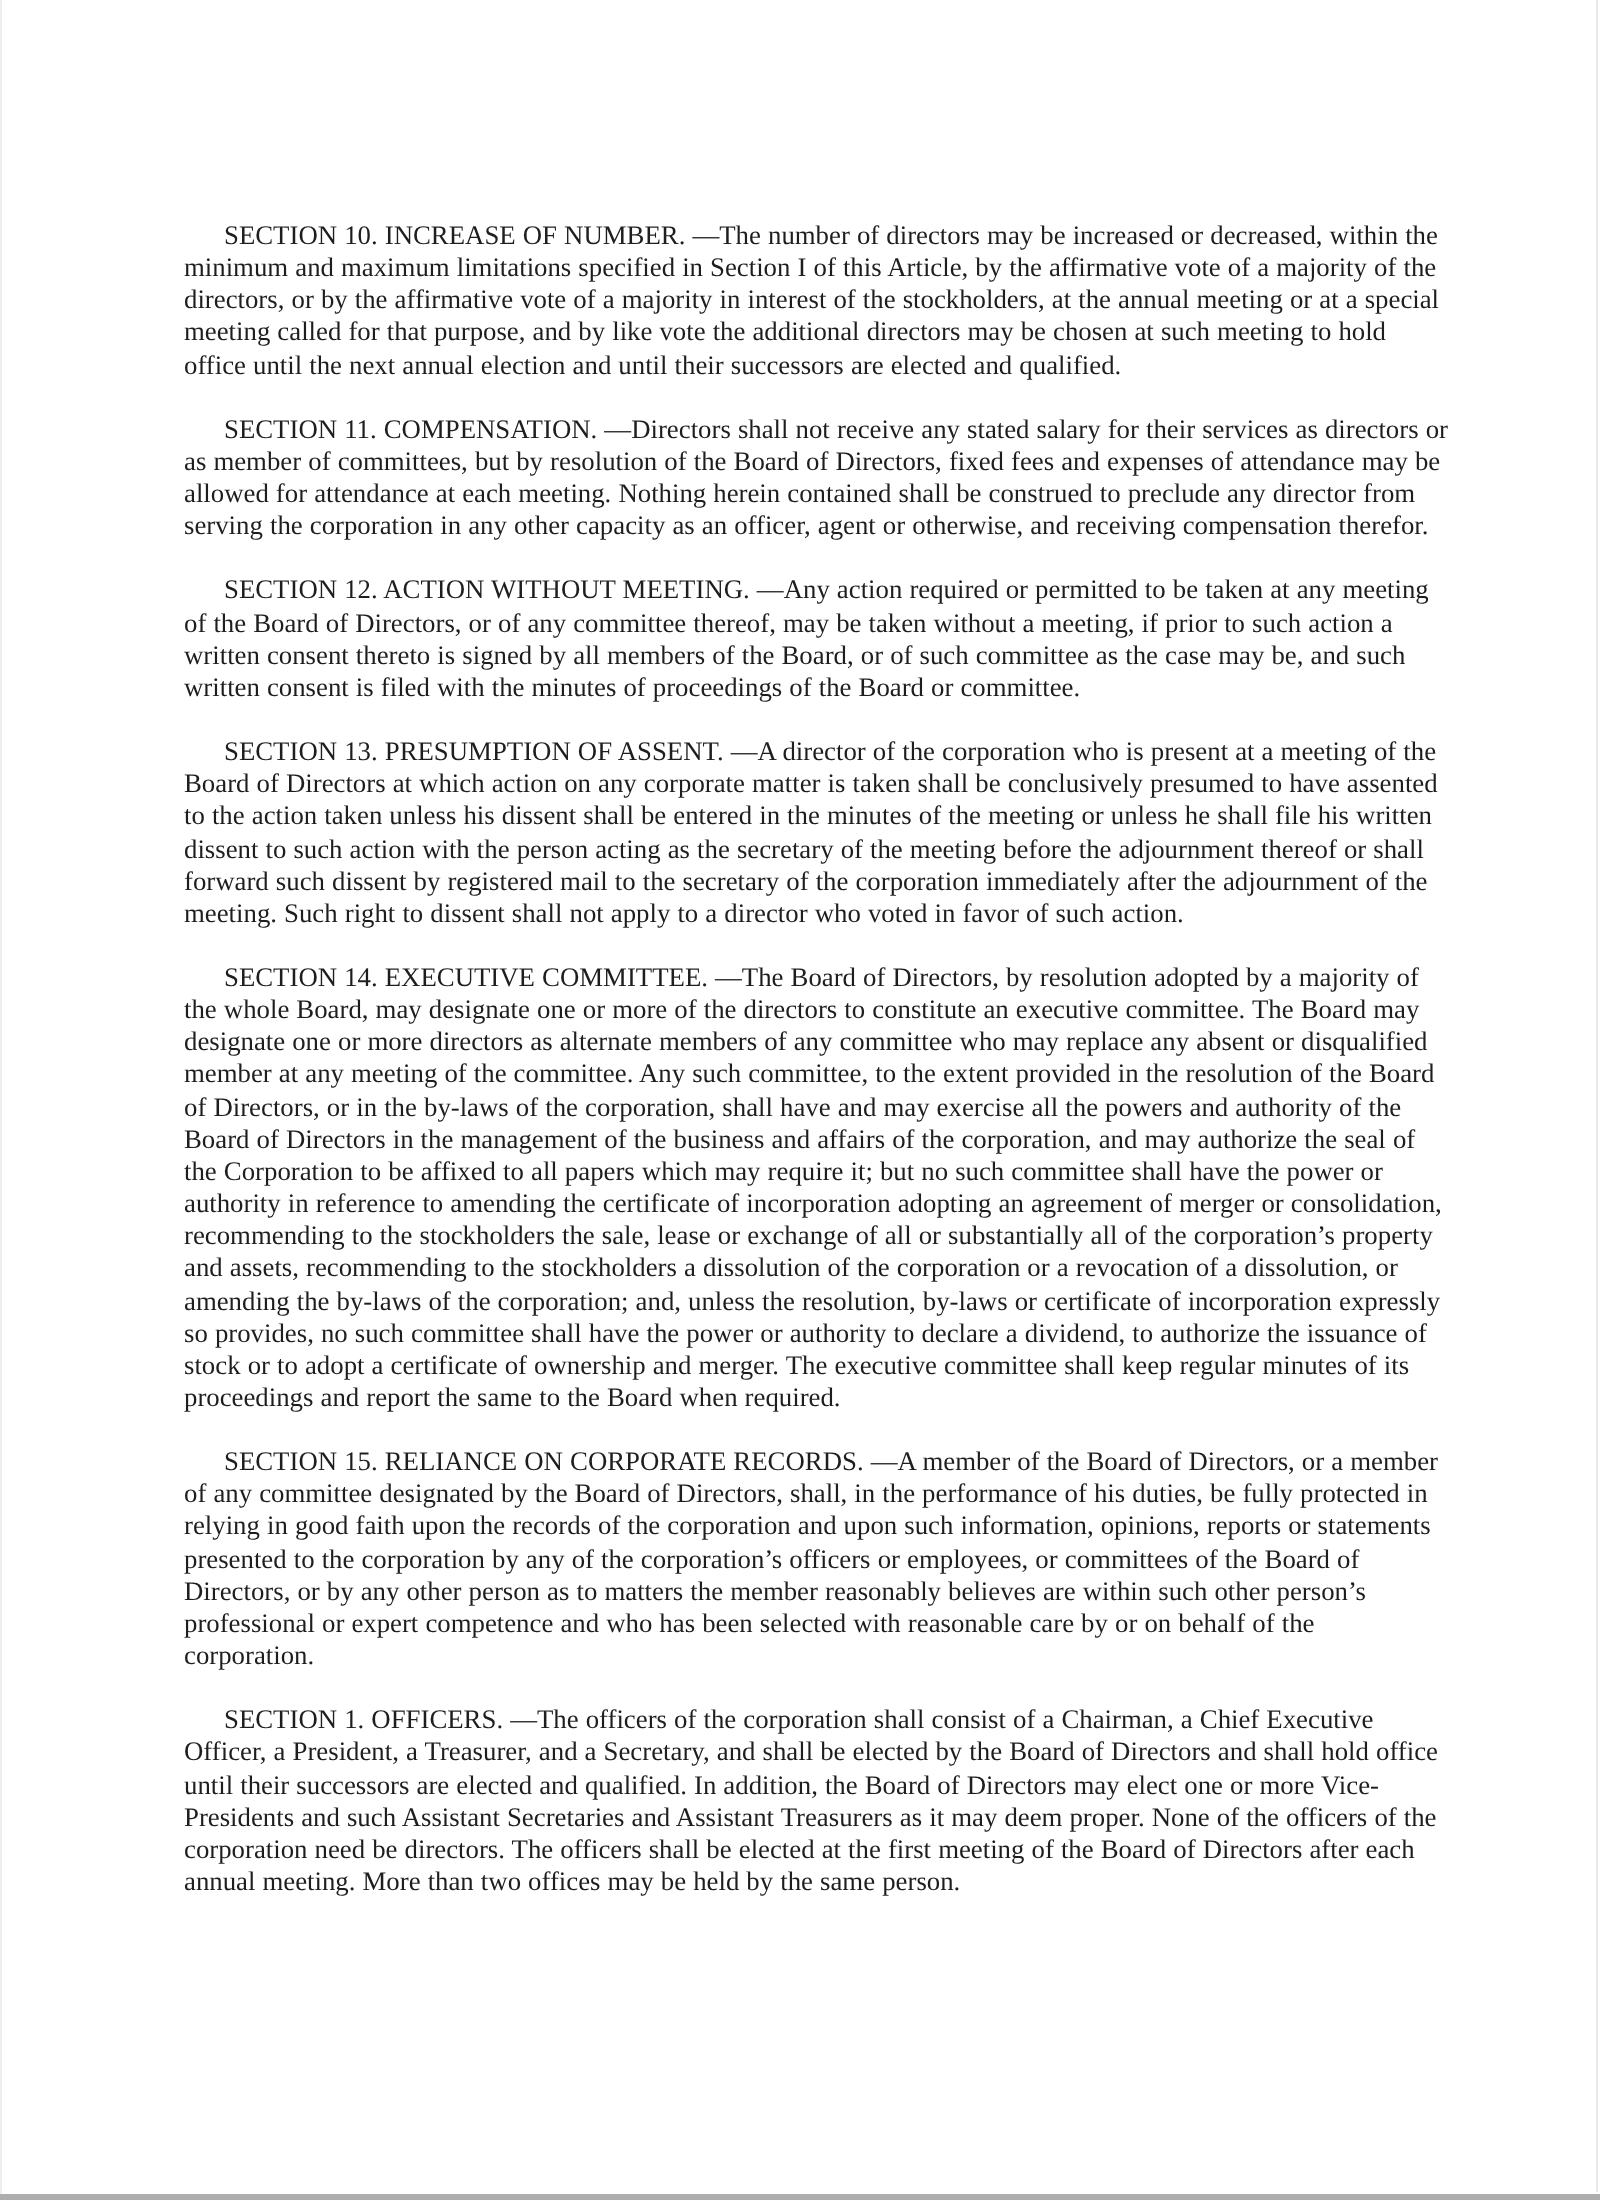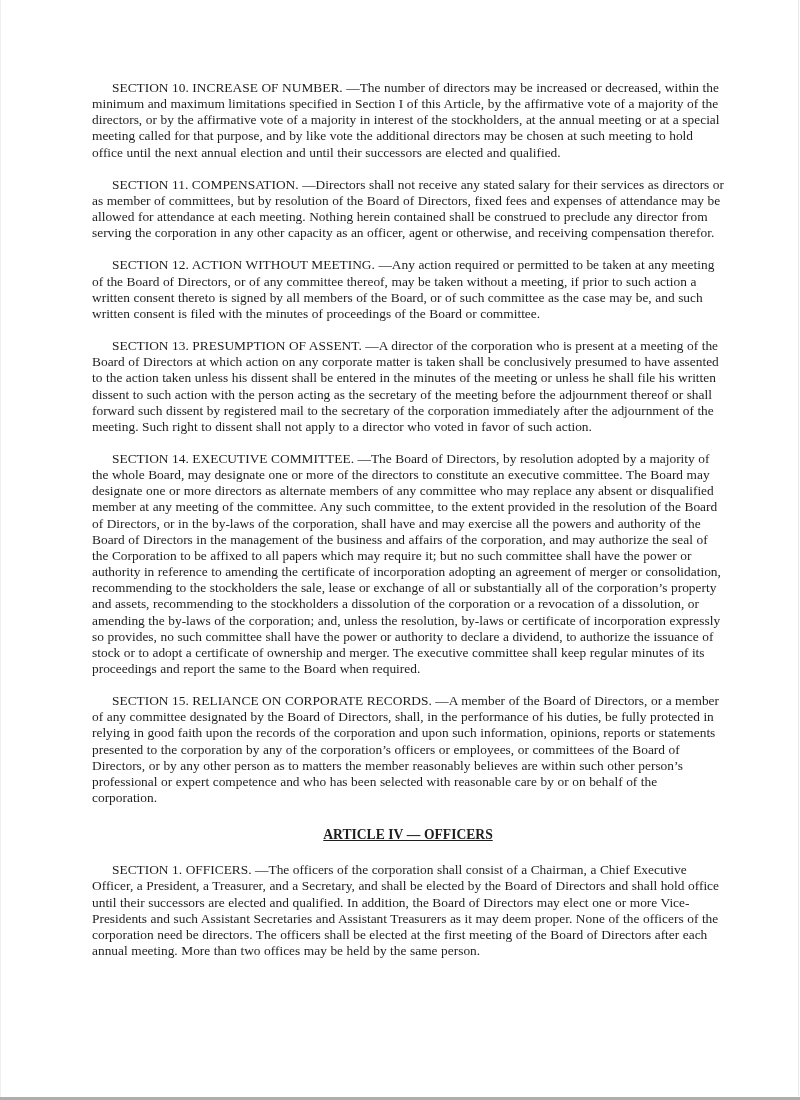--- a/index.html
+++ b/index.html
@@ -11,21 +11,21 @@
     position: relative;
     width: 800px;
     height: 1100px;
     background: #ffffff;
     overflow: hidden;
     font-family: "Liberation Serif", "DejaVu Serif", serif;
     color: #1e1e1e;
   }
   .content {
     position: absolute;
-    top: 80px;
+    top: 110px;
     left: 92px;
     width: 632px;
   }
   .para {
     margin: 0 0 16px 0;
     font-size: 13.4px;
     line-height: 16.15px;
     text-indent: 20px;
     text-align: left;
     color: #1e1e1e;
@@ -65,19 +65,18 @@
 <body>
 
 <div class="page">
   <div class="content">
     <p class="para">SECTION 10. INCREASE OF NUMBER. —The number of directors may be increased or decreased, within the minimum and maximum limitations specified in Section I of this Article, by the affirmative vote of a majority of the directors, or by the affirmative vote of a majority in interest of the stockholders, at the annual meeting or at a special meeting called for that purpose, and by like vote the additional directors may be chosen at such meeting to hold office until the next annual election and until their successors are elected and qualified.</p>
     <p class="para">SECTION 11. COMPENSATION. —Directors shall not receive any stated salary for their services as directors or as member of committees, but by resolution of the Board of Directors, fixed fees and expenses of attendance may be allowed for attendance at each meeting. Nothing herein contained shall be construed to preclude any director from serving the corporation in any other capacity as an officer, agent or otherwise, and receiving compensation therefor.</p>
     <p class="para">SECTION 12. ACTION WITHOUT MEETING. —Any action required or permitted to be taken at any meeting of the Board of Directors, or of any committee thereof, may be taken without a meeting, if prior to such action a written consent thereto is signed by all members of the Board, or of such committee as the case may be, and such written consent is filed with the minutes of proceedings of the Board or committee.</p>
     <p class="para">SECTION 13. PRESUMPTION OF ASSENT. —A director of the corporation who is present at a meeting of the Board of Directors at which action on any corporate matter is taken shall be conclusively presumed to have assented to the action taken unless his dissent shall be entered in the minutes of the meeting or unless he shall file his written dissent to such action with the person acting as the secretary of the meeting before the adjournment thereof or shall forward such dissent by registered mail to the secretary of the corporation immediately after the adjournment of the meeting. Such right to dissent shall not apply to a director who voted in favor of such action.</p>
     <p class="para">SECTION 14. EXECUTIVE COMMITTEE. —The Board of Directors, by resolution adopted by a majority of the whole Board, may designate one or more of the directors to constitute an executive committee. The Board may designate one or more directors as alternate members of any committee who may replace any absent or disqualified member at any meeting of the committee. Any such committee, to the extent provided in the resolution of the Board of Directors, or in the by-laws of the corporation, shall have and may exercise all the powers and authority of the Board of Directors in the management of the business and affairs of the corporation, and may authorize the seal of the Corporation to be affixed to all papers which may require it; but no such committee shall have the power or authority in reference to amending the certificate of incorporation adopting an agreement of merger or consolidation, recommending to the stockholders the sale, lease or exchange of all or substantially all of the corporation’s property and assets, recommending to the stockholders a dissolution of the corporation or a revocation of a dissolution, or amending the by-laws of the corporation; and, unless the resolution, by-laws or certificate of incorporation expressly so provides, no such committee shall have the power or authority to declare a dividend, to authorize the issuance of stock or to adopt a certificate of ownership and merger. The executive committee shall keep regular minutes of its proceedings and report the same to the Board when required.</p>
     <p class="para">SECTION 15. RELIANCE ON CORPORATE RECORDS. —A member of the Board of Directors, or a member of any committee designated by the Board of Directors, shall, in the performance of his duties, be fully protected in relying in good faith upon the records of the corporation and upon such information, opinions, reports or statements presented to the corporation by any of the corporation’s officers or employees, or committees of the Board of Directors, or by any other person as to matters the member reasonably believes are within such other person’s professional or expert competence and who has been selected with reasonable care by or on behalf of the corporation.</p>
-    <p class="para article-heading"><span>ARTICLE IV — OFFICERS</span></p>
     <p class="para">SECTION 1. OFFICERS. —The officers of the corporation shall consist of a Chairman, a Chief Executive Officer, a President, a Treasurer, and a Secretary, and shall be elected by the Board of Directors and shall hold office until their successors are elected and qualified. In addition, the Board of Directors may elect one or more Vice-Presidents and such Assistant Secretaries and Assistant Treasurers as it may deem proper. None of the officers of the corporation need be directors. The officers shall be elected at the first meeting of the Board of Directors after each annual meeting. More than two offices may be held by the same person.</p>
   </div>
   <div class="edge-left"></div>
   <div class="edge-right"></div>
   <div class="edge-bottom"></div>
 </div>
 
 </body></html>

